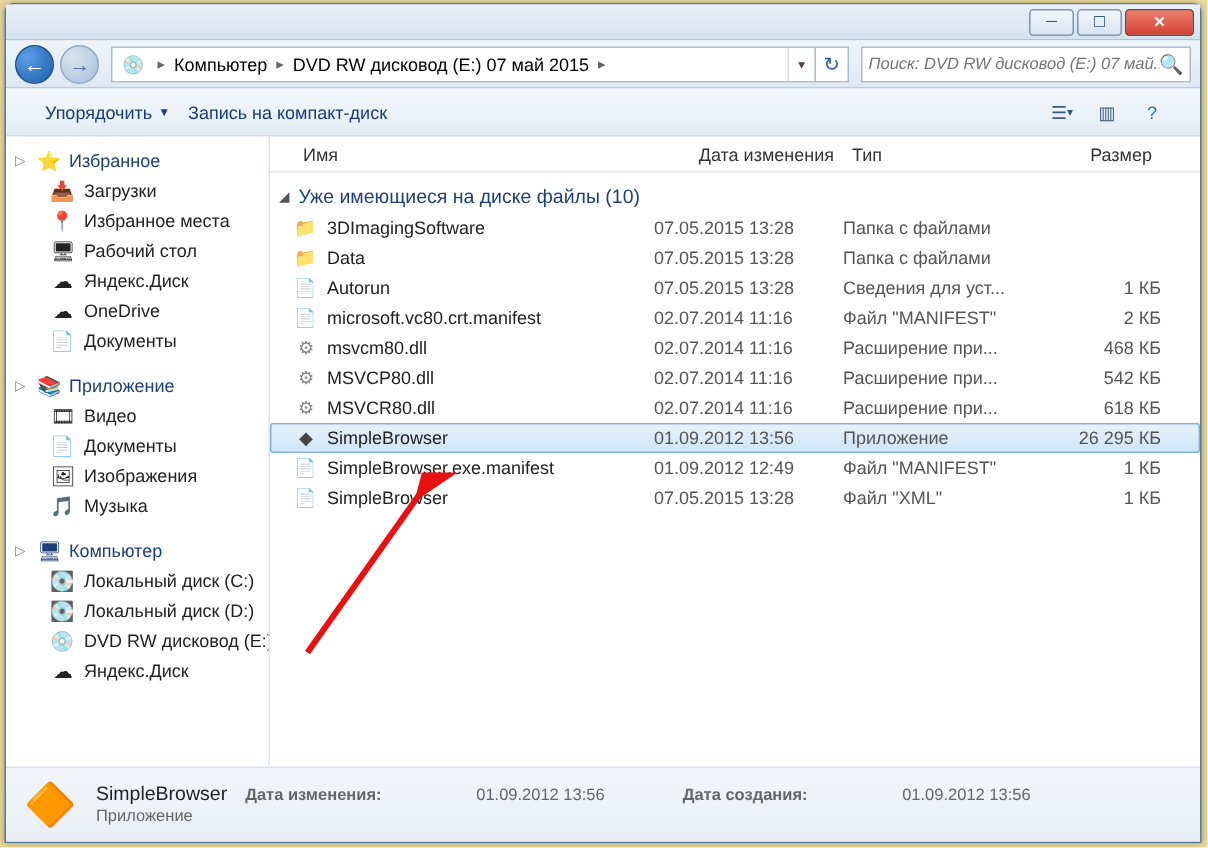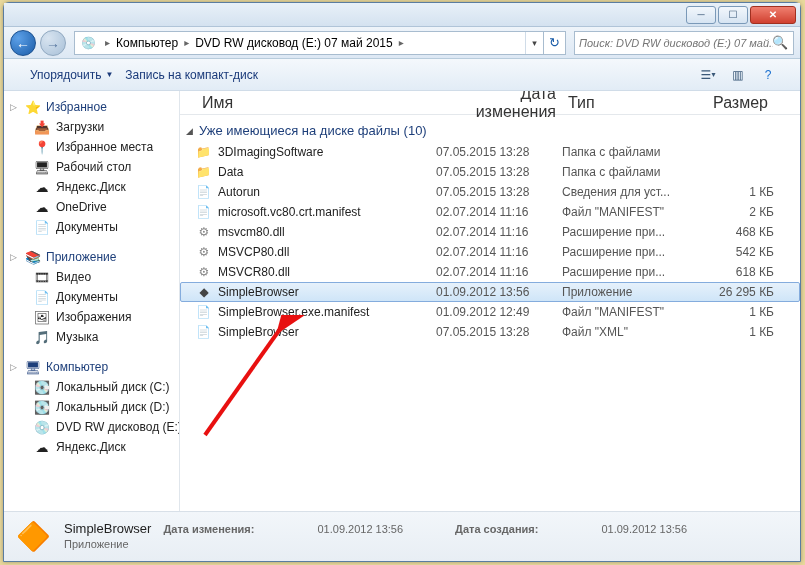--- a/index.html
+++ b/index.html
@@ -28,21 +28,21 @@
 .tb-right { margin-left: auto; display: flex; gap: 6px; align-items: center; }
 .tb-ricon { width: 24px; height: 22px; border: 1px solid transparent; border-radius: 2px; display: flex; align-items: center; justify-content: center; color: #3a5878; font-size: 12px; }
 .body { flex: 1; display: flex; overflow: hidden; }
 .sidebar { width: 176px; background: #fff; border-right: 1px solid #e0e6ec; overflow-y: auto; padding: 6px 0; font-size: 12px; }
 .side-group { margin-bottom: 10px; }
 .side-head { display: flex; align-items: center; gap: 5px; padding: 2px 8px 2px 6px; color: #1e3f7a; }
 .side-chev { font-size: 9px; color: #888; width: 10px; }
 .side-icon { width: 16px; height: 16px; display: flex; align-items: center; justify-content: center; font-size: 13px; }
 .side-item { display: flex; align-items: center; gap: 6px; padding: 2px 4px 2px 30px; color: #222; white-space: nowrap; overflow: hidden; }
 .main { flex: 1; display: flex; flex-direction: column; overflow: hidden; }
-.col-headers { height: 24px; border-bottom: 1px solid #e4e8ec; display: flex; align-items: center; font-size: 16px; color: #333; padding-left: 16px; }
+.col-headers { height: 24px; border-bottom: 1px solid #e4e8ec; display: flex; align-items: center; font-size: 12px; color: #333; padding-left: 16px; }
 .col { padding: 0 6px; }
 .c1 { width: 240px; } .c2 { width: 126px; text-align: right; } .c3 { width: 144px; } .c4 { width: 68px; text-align: right; }
 .group-hdr { padding: 8px 10px 4px 6px; font-size: 13px; color: #1e3f7a; display: flex; align-items: center; gap: 6px; }
 .group-hdr .tri { font-size: 9px; color: #555; }
 .file-list { overflow-y: auto; flex: 1; }
 .file-row { display: flex; align-items: center; height: 20px; font-size: 12px; padding-left: 16px; color: #222; }
 .file-row.selected { background: linear-gradient(#e6f1fb,#cfe5f8); border: 1px solid #84acdd; border-radius: 2px; padding-left: 15px; }
 .fi { width: 16px; height: 16px; margin-right: 6px; display: flex; align-items: center; justify-content: center; font-size: 12px; }
 .fld { color: #e6c050; } .dll { color: #888; } .exe { color: #444; } .txt { color: #888; }
 .fname { width: 218px; white-space: nowrap; overflow: hidden; }

